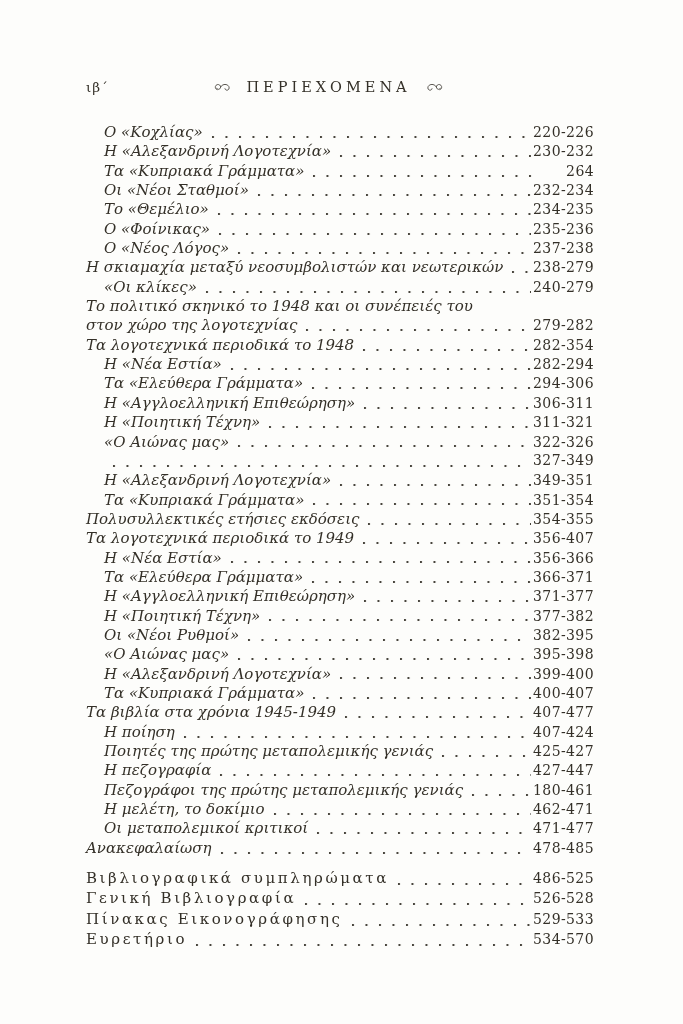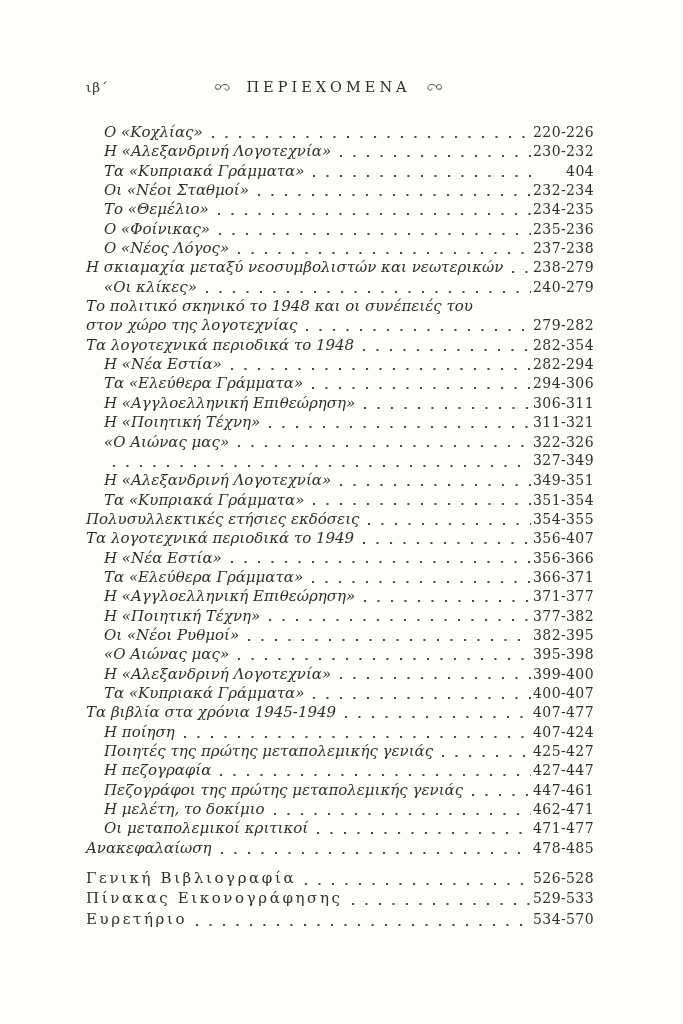--- a/index.html
+++ b/index.html
@@ -112,21 +112,21 @@
     <span class="pages">220-226</span>
   </div>
         <div class="row indent-1">
     <span class="label">Η «Αλεξανδρινή Λογοτεχνία»</span>
     <span class="dots"></span>
     <span class="pages">230-232</span>
   </div>
         <div class="row indent-1">
     <span class="label">Τα «Κυπριακά Γράμματα»</span>
     <span class="dots"></span>
-    <span class="pages">404</span>
+    <span class="pages">264</span>
   </div>
         <div class="row indent-1">
     <span class="label">Οι «Νέοι Σταθμοί»</span>
     <span class="dots"></span>
     <span class="pages">232-234</span>
   </div>
         <div class="row indent-1">
     <span class="label">Το «Θεμέλιο»</span>
     <span class="dots"></span>
     <span class="pages">234-235</span>
@@ -271,40 +271,45 @@
     <span class="pages">425-427</span>
   </div>
         <div class="row indent-1">
     <span class="label">Η πεζογραφία</span>
     <span class="dots"></span>
     <span class="pages">427-447</span>
   </div>
         <div class="row indent-1">
     <span class="label">Πεζογράφοι της πρώτης μεταπολεμικής γενιάς</span>
     <span class="dots"></span>
-    <span class="pages">447-461</span>
+    <span class="pages">180-461</span>
   </div>
         <div class="row indent-1">
     <span class="label">Η μελέτη, το δοκίμιο</span>
     <span class="dots"></span>
     <span class="pages">462-471</span>
   </div>
         <div class="row indent-1">
     <span class="label">Οι μεταπολεμικοί κριτικοί</span>
     <span class="dots"></span>
     <span class="pages">471-477</span>
   </div>
         <div class="row">
     <span class="label">Ανακεφαλαίωση</span>
     <span class="dots"></span>
     <span class="pages">478-485</span>
   </div>
       </div>
     <div class="backmatter">
         <div class="row">
+    <span class="label">Βιβλιογραφικά συμπληρώματα</span>
+    <span class="dots"></span>
+    <span class="pages">486-525</span>
+  </div>
+        <div class="row">
     <span class="label">Γενική Βιβλιογραφία</span>
     <span class="dots"></span>
     <span class="pages">526-528</span>
   </div>
         <div class="row">
     <span class="label">Πίνακας Εικονογράφησης</span>
     <span class="dots"></span>
     <span class="pages">529-533</span>
   </div>
         <div class="row">

